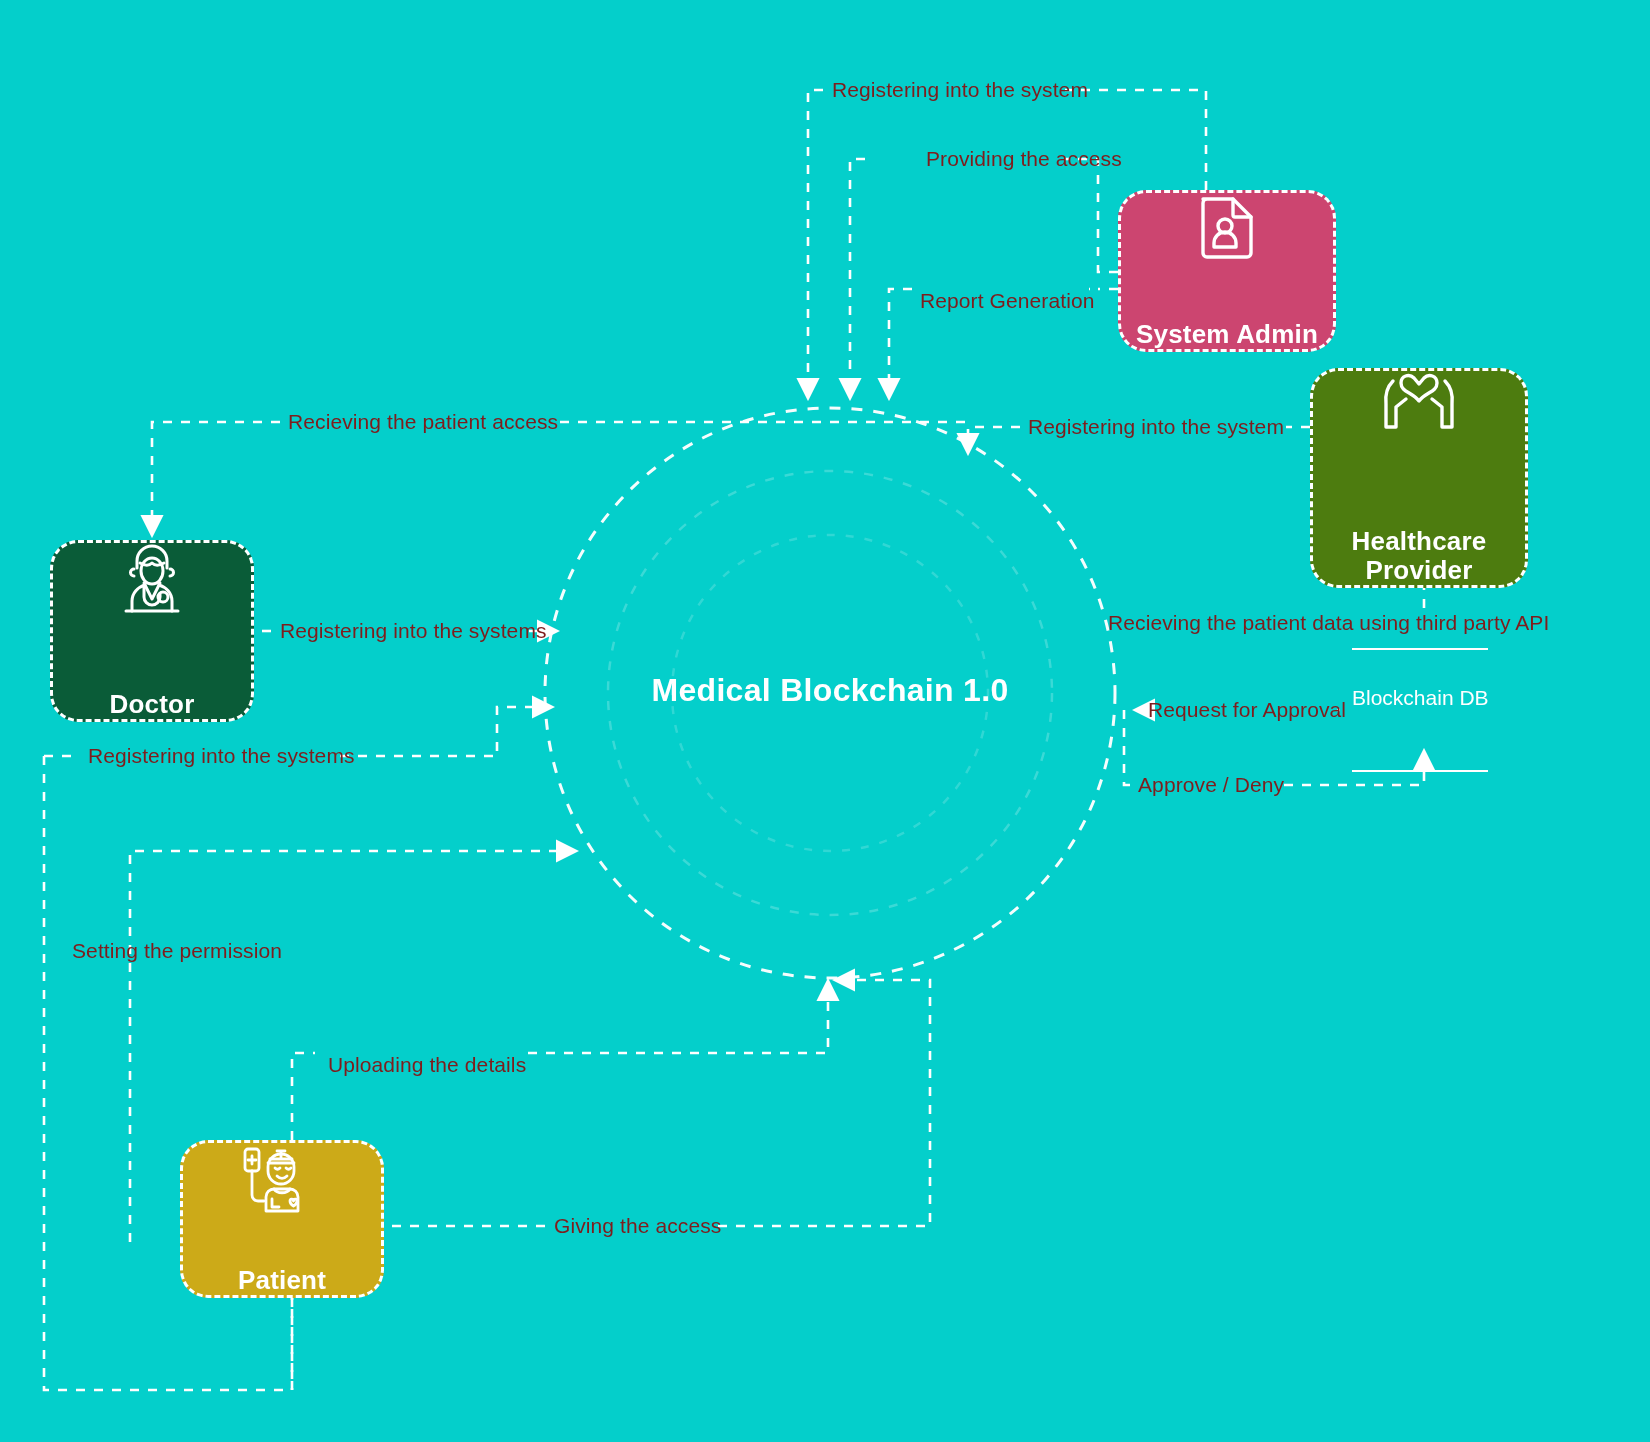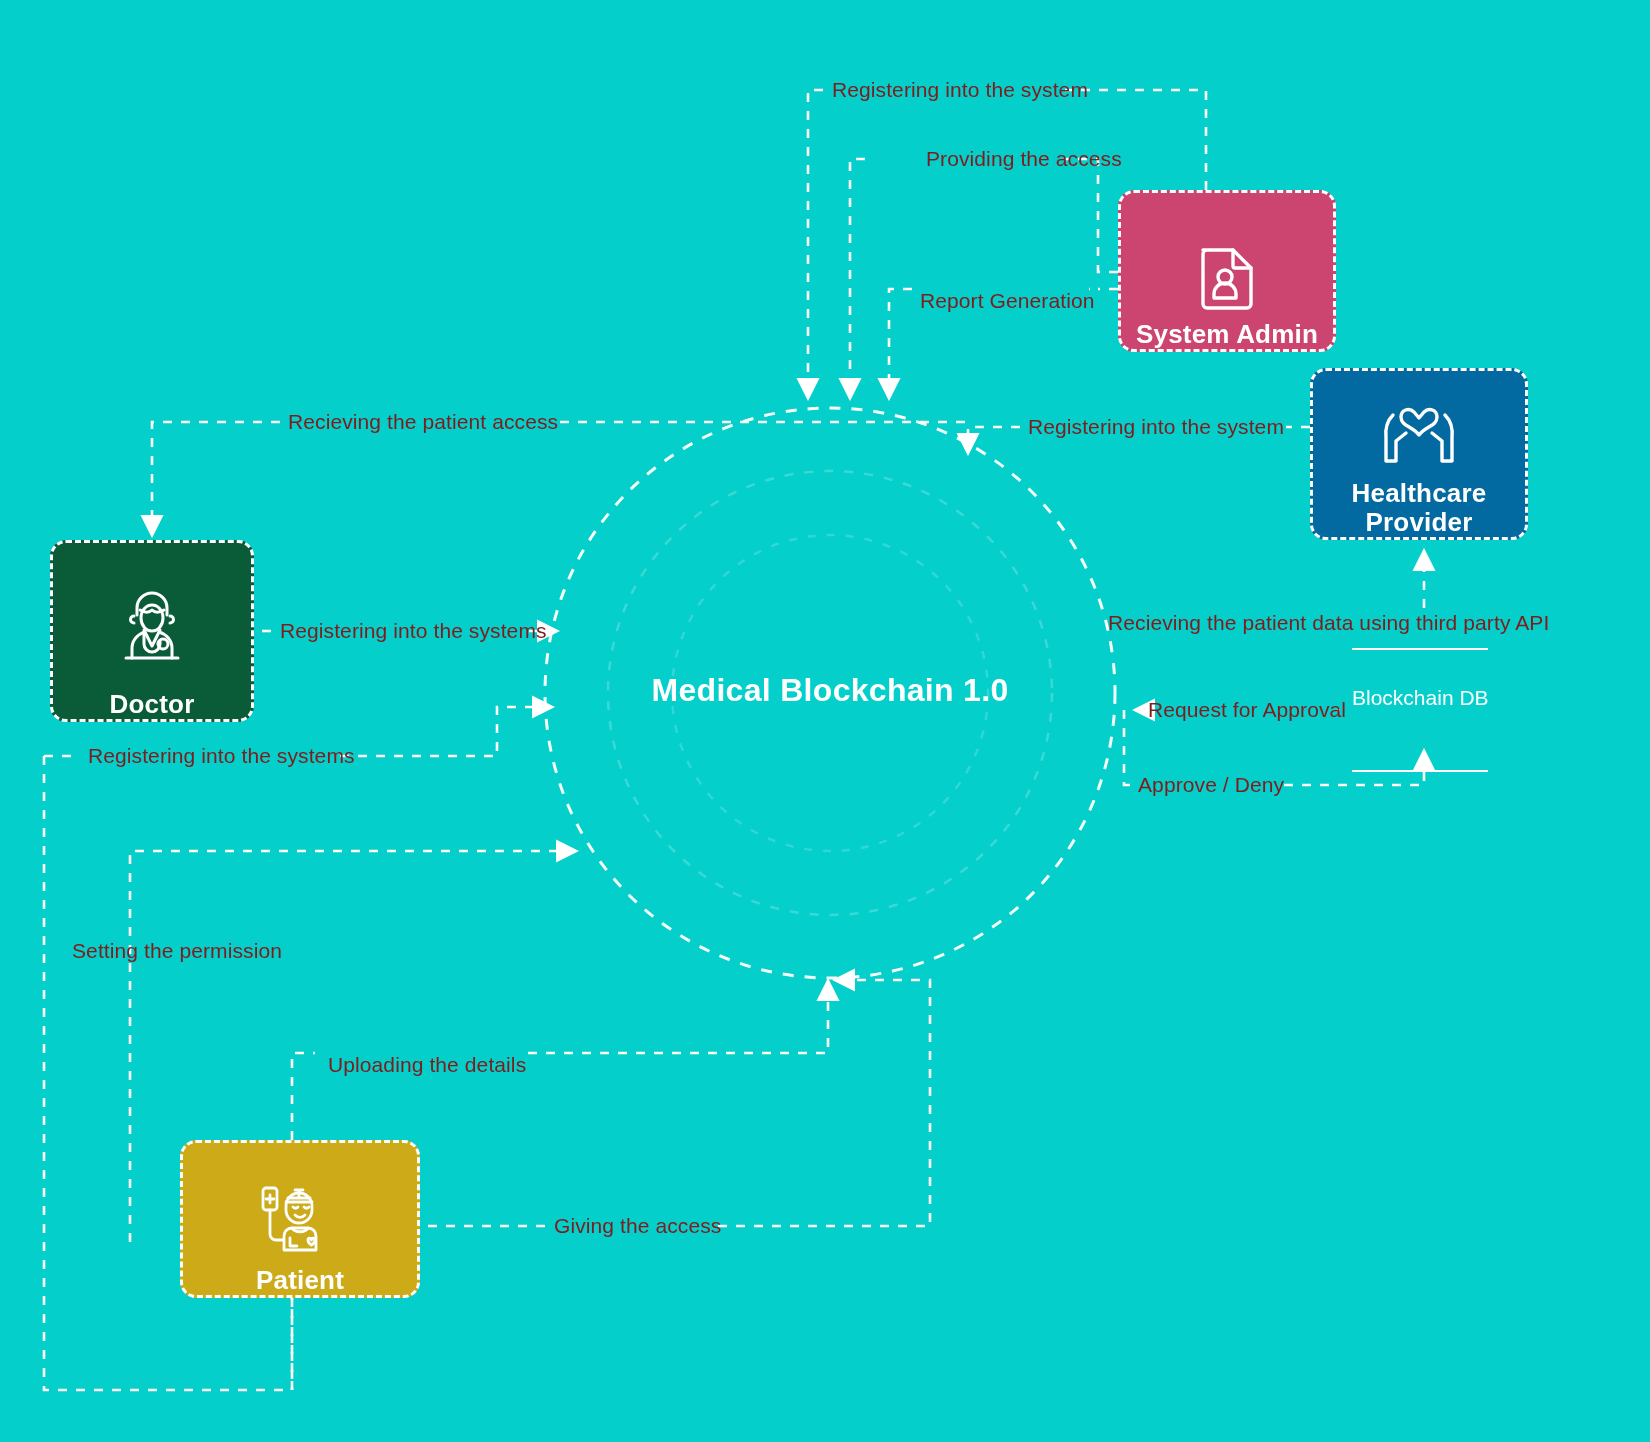--- a/index.html
+++ b/index.html
@@ -8,43 +8,43 @@
     background:#04cfcb;
     font-family:"Liberation Sans", sans-serif;
     overflow:hidden;
     position:relative;
   }
   #stage{position:absolute;inset:0;width:1650px;height:1442px;}
   svg.edges{position:absolute;left:0;top:0;width:1650px;height:1442px;pointer-events:none;}
 
   .node{
     position:absolute;
-    border-radius:16px;
+    border-radius:28px;
     border:3px dashed #ffffff;
     display:flex;
     flex-direction:column;
     align-items:center;
-    justify-content:flex-end;
+    justify-content:space-between;
     box-sizing:border-box;
     color:#ffffff;
   }
   .node .ico{display:block;}
   .node .lbl{
     font-weight:bold;
     font-size:26px;
     line-height:1.12;
     text-align:center;
     margin-top:6px;
     letter-spacing:.2px;
   }
 
   #node-system-admin{left:1118px;top:190px;width:218px;height:162px;background:#cc4570;}
-  #node-healthcare-provider{left:1310px;top:368px;width:218px;height:172px;background:#0369a1;}
+  #node-healthcare-provider{left:1310px;top:368px;width:218px;height:220px;background:#4d7c0f;}
   #node-doctor{left:50px;top:540px;width:204px;height:182px;background:#0a5c38;gap:16px;}
-  #node-patient{left:180px;top:1140px;width:240px;height:158px;background:#ccaa18;}
+  #node-patient{left:180px;top:1140px;width:204px;height:158px;background:#ccaa18;}
 
   #center-title{
     position:absolute;
     left:630px;top:672px;width:400px;
     text-align:center;
     color:#ffffff;
     font-size:32px;
     font-weight:bold;
     letter-spacing:.3px;
   }

